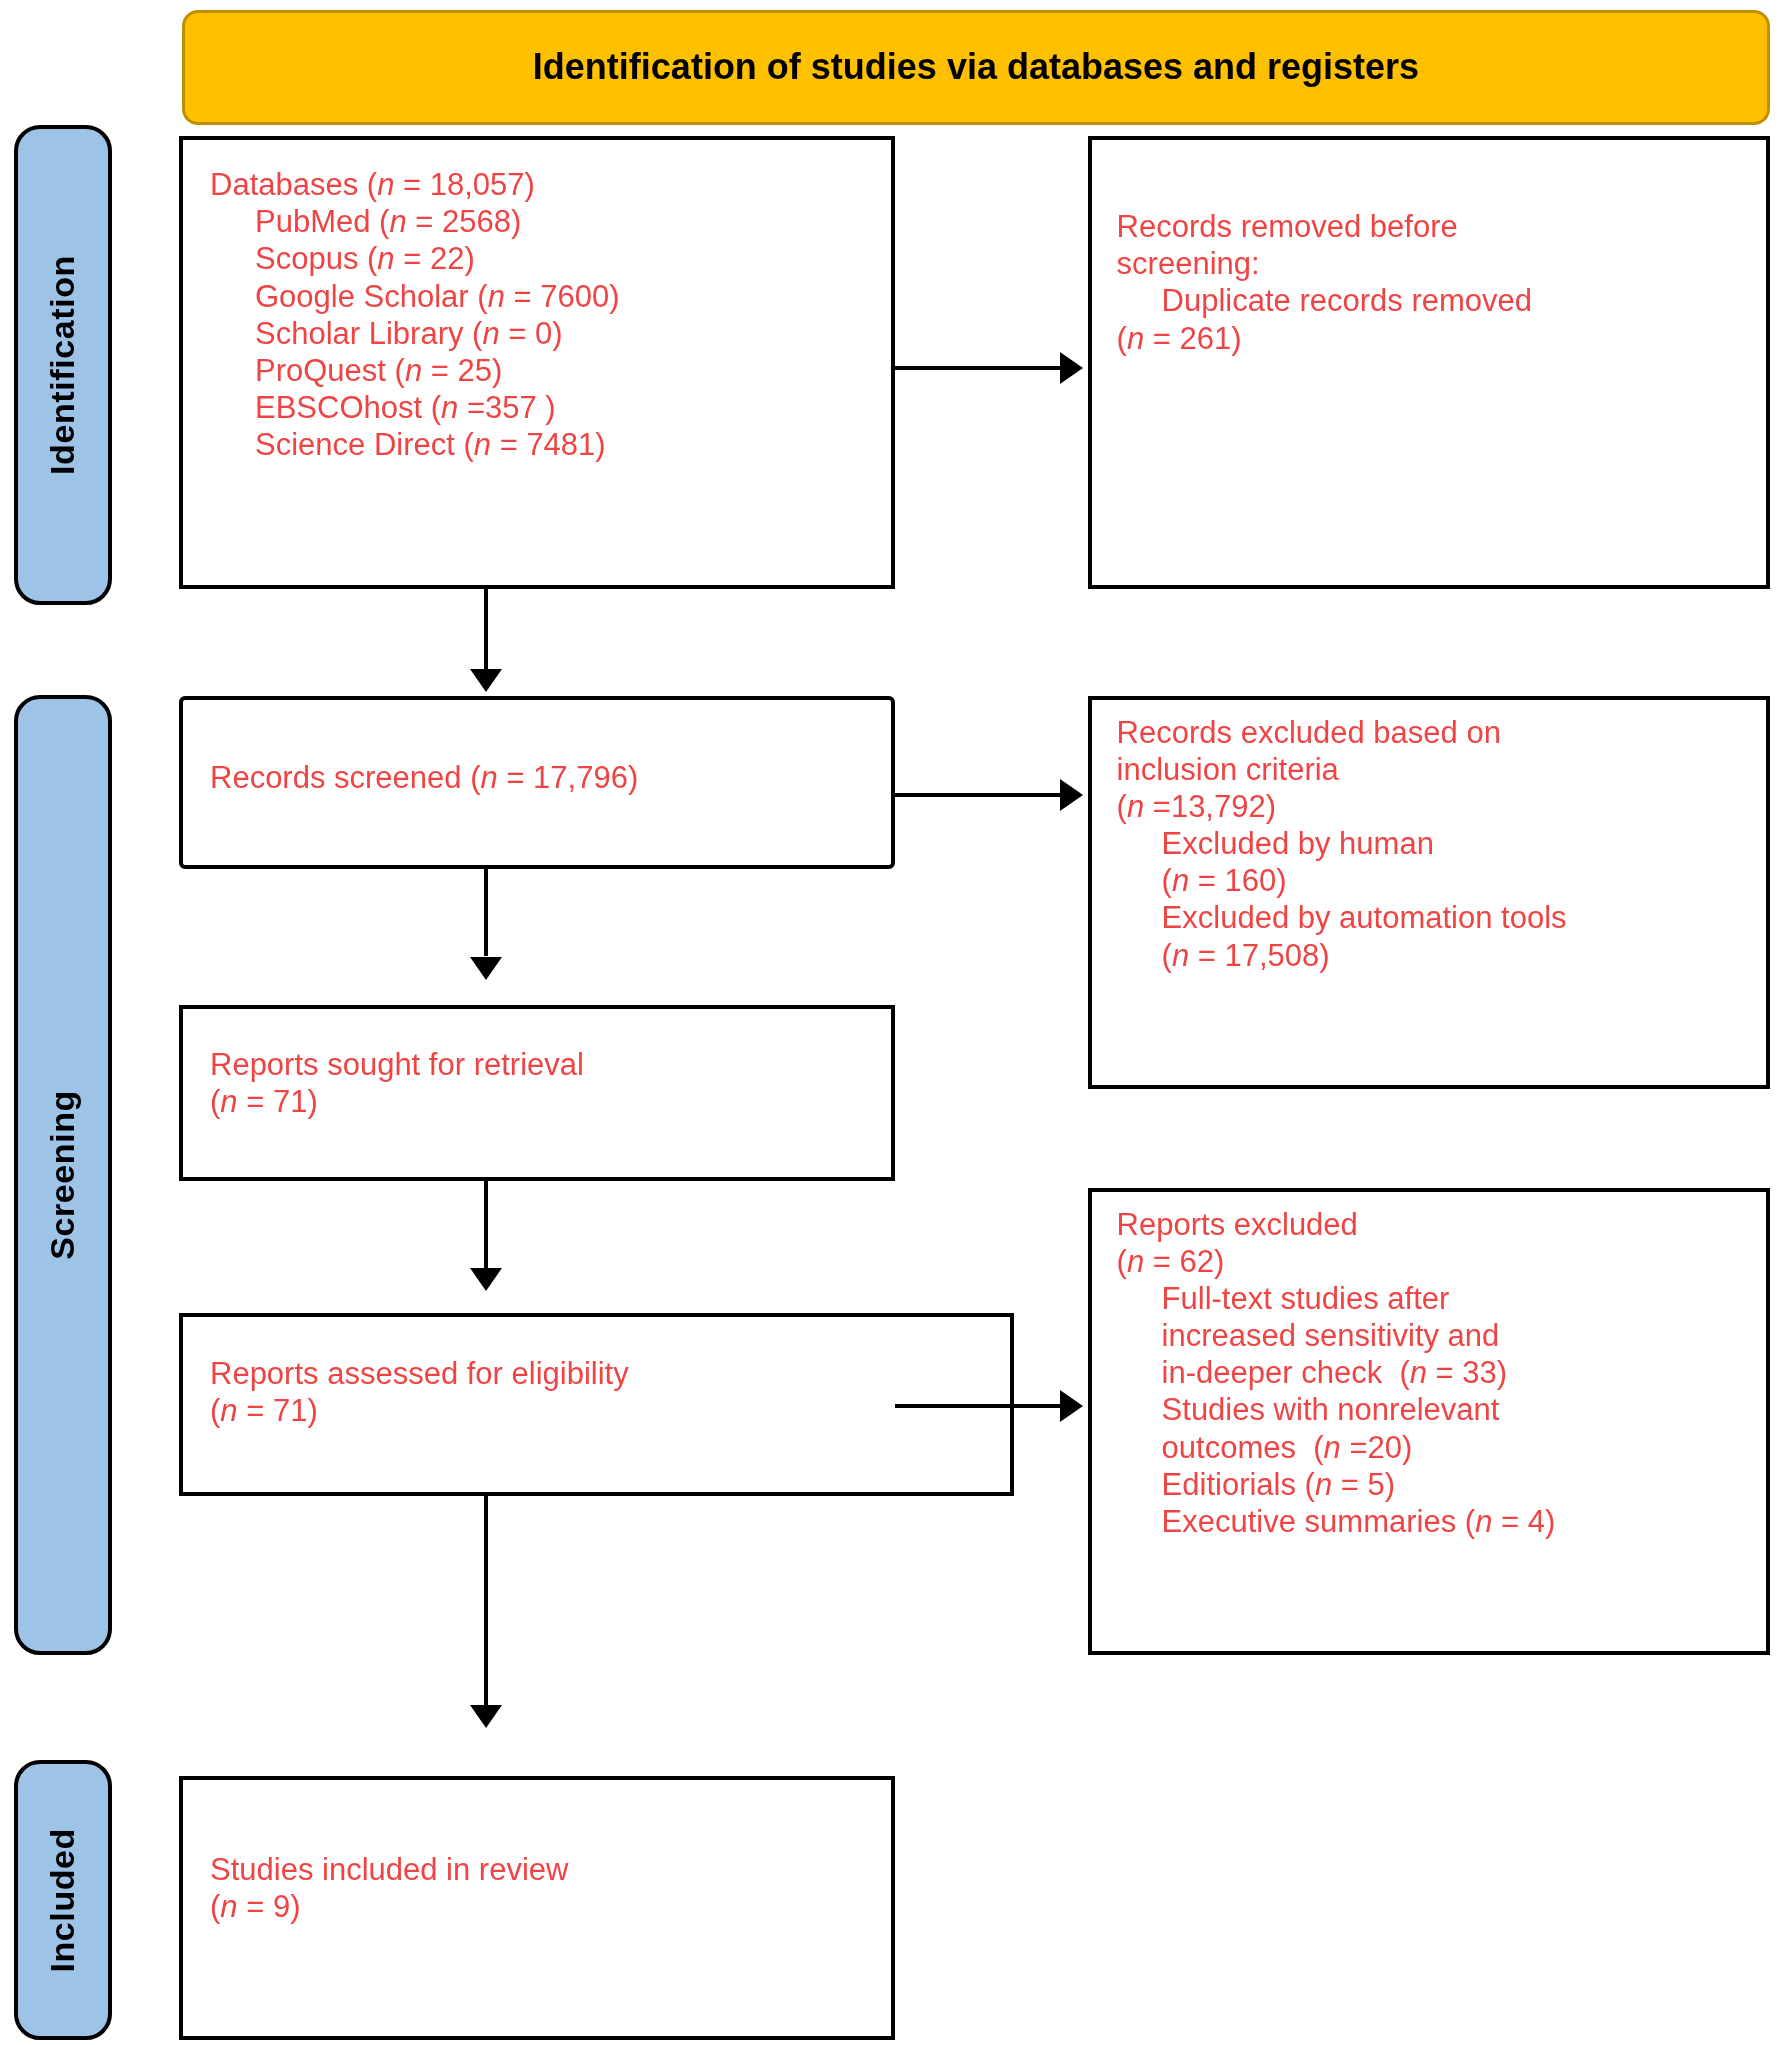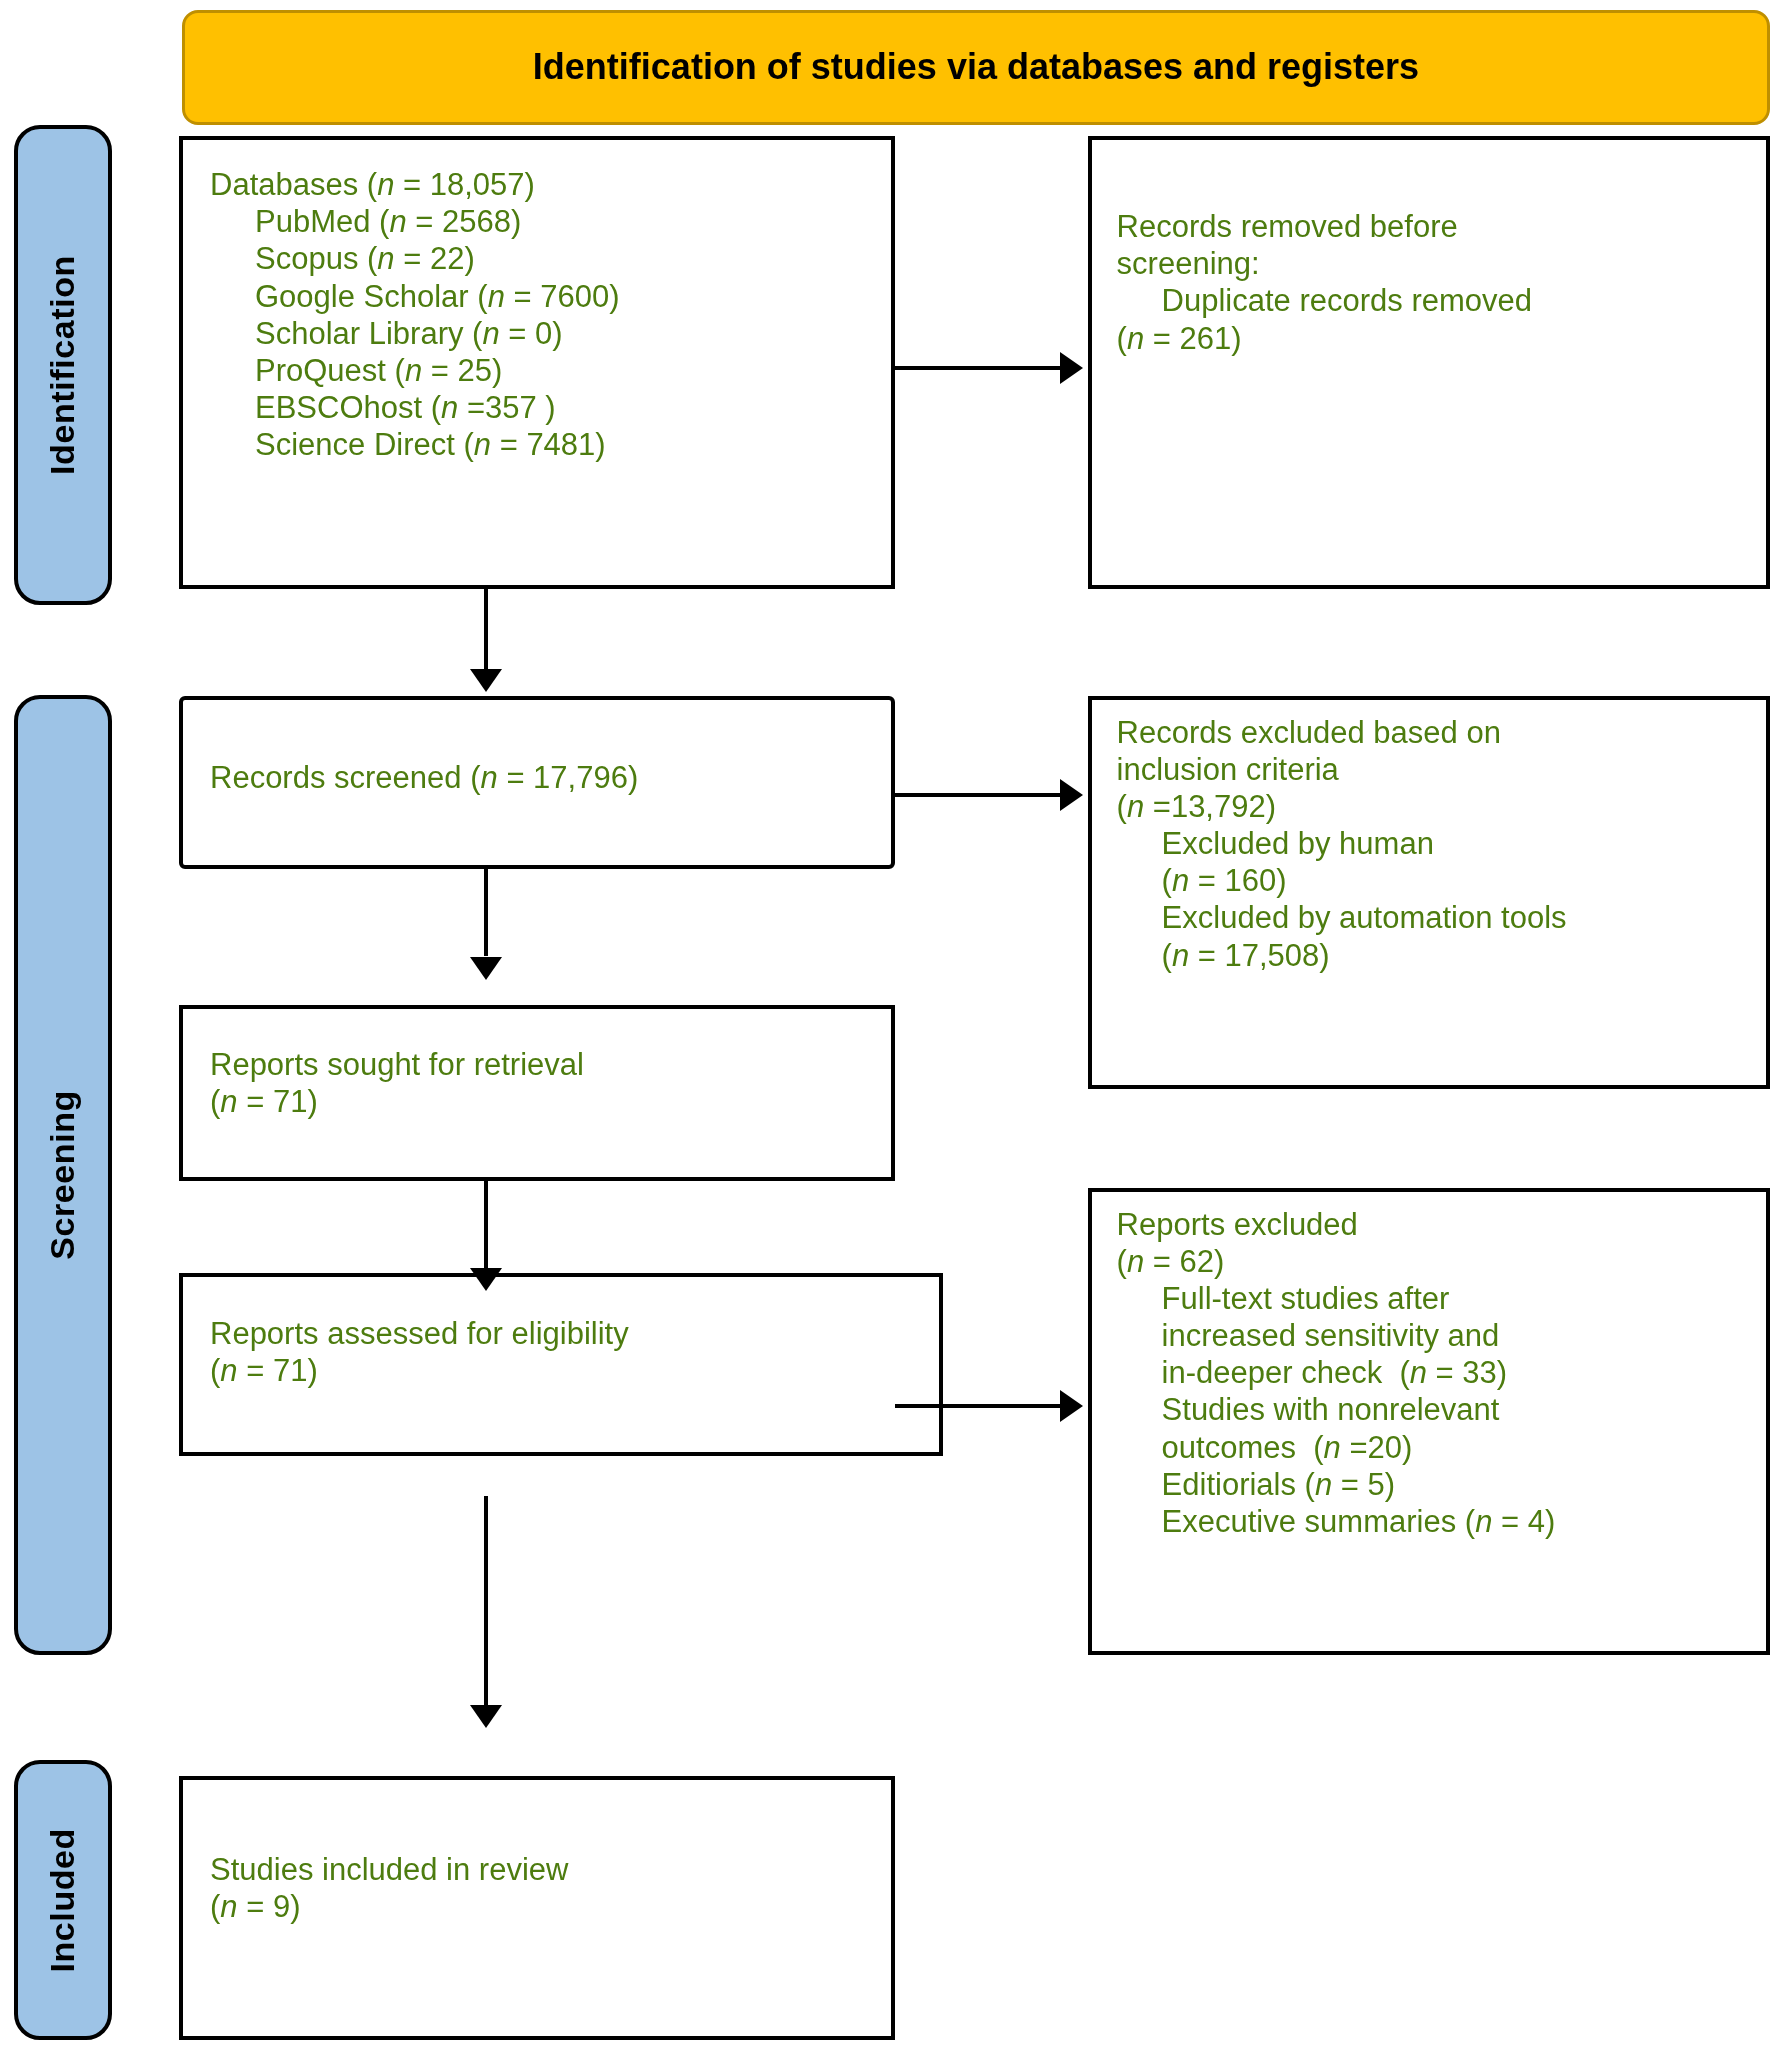--- a/index.html
+++ b/index.html
@@ -58,37 +58,37 @@
     background:#ffffff;
     border:4.3px solid #000000;
     box-sizing:border-box;
     padding:0;
   }
   .pbox .body{
     position:absolute;
     left:27px; right:12.3px;
     font-size:31px;
     line-height:1.20;
-    color:#4d7c0f;
+    color:#ef4444;
   }
   .pbox .body .ln{ white-space:pre-wrap; }
   .pbox .body .ind{ padding-left:45px; }
   i{ font-style:italic; }
 
   
   #box-databases      { left:179px;  top:136px;  width:716px; height:453px; }
   #box-databases .body{ top:26px; }
 
   #box-screened       { left:179px;  top:696px; width:716px; height:173px;border-radius:6px; }
   #box-screened .body { top:59px; }
 
   #box-sought         { left:179px;  top:1005px; width:716px; height:176px; }
   #box-sought .body   { top:37px; }
 
-  #box-assessed       { left:179px;  top:1273px; width:764px; height:183px; }
+  #box-assessed       { left:179px;  top:1313px; width:835px; height:183px; }
   #box-assessed .body { top:38px; }
 
   #box-included       { left:179px;  top:1776px; width:716px; height:264px;padding-left:12px; }
   #box-included .body { top:71px; }
 
   
   #box-removed        { left:1088px; top:136px;  width:682px; height:453px; }
   #box-removed .body  { top:68px; left:24.6px; }
 
   #box-excluded-rec   { left:1088px; top:696px; width:682px; height:393px; }

